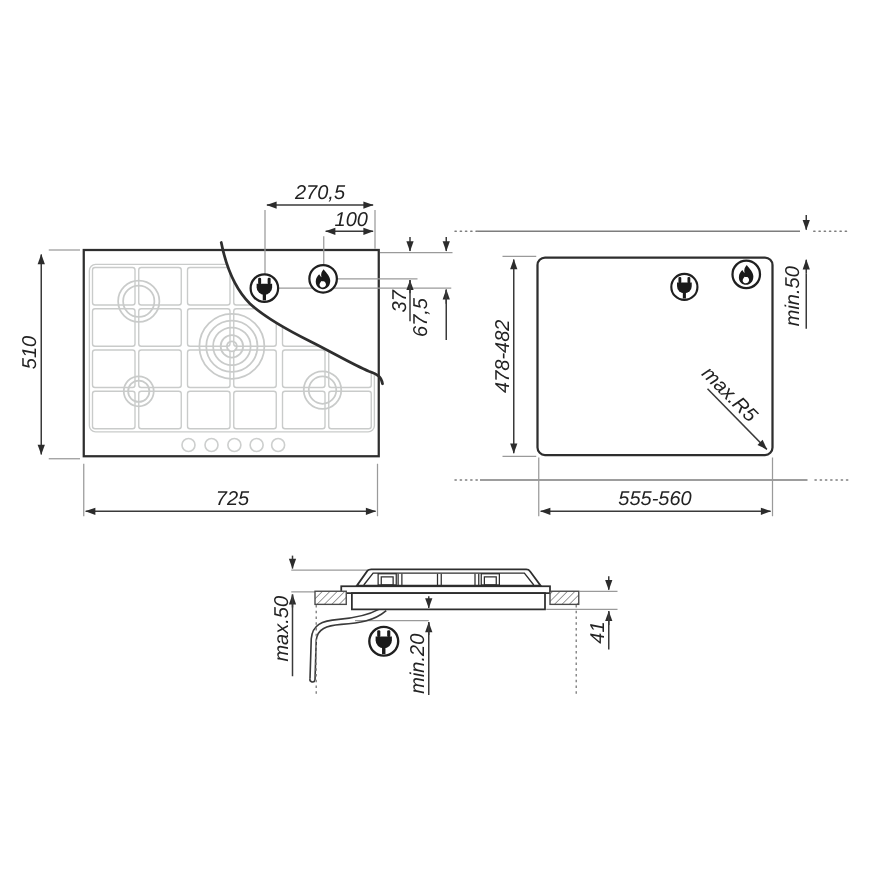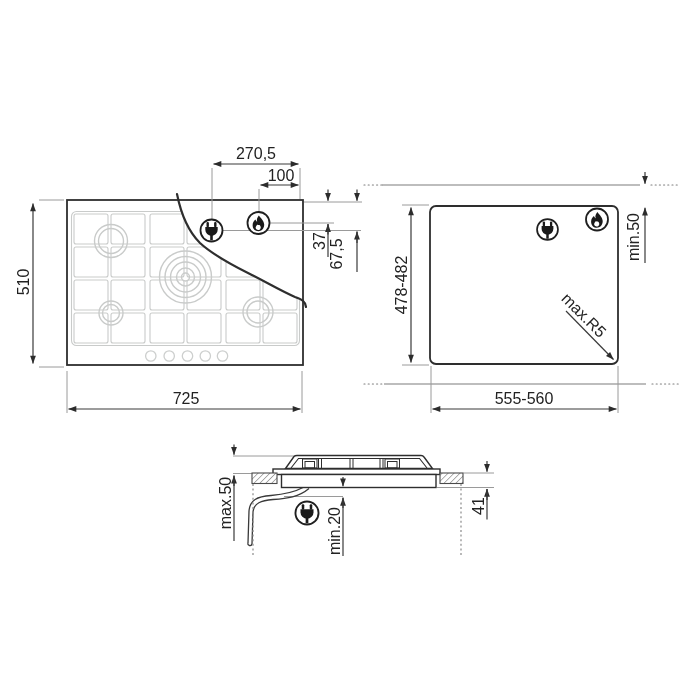--- a/index.html
+++ b/index.html
@@ -1,17 +1,17 @@
 <!DOCTYPE html>
 <html><head>
 <meta charset="utf-8">
 <style>
   html,body{margin:0;padding:0;background:#ffffff;}
   .stage{position:relative;width:700px;height:700px;background:#ffffff;overflow:hidden;
-         font-family:"Liberation Sans", sans-serif;}
+         font-family:"Liberation Sans", sans-serif;font-style:italic;}
   svg{display:block;}
   text{font-family:"Liberation Sans", sans-serif;font-size:16px;fill:#222;}
 </style>
 </head>
 <body>
 
 <div class="stage">
 <svg width="700" height="700" viewBox="0 0 700 700">
   <defs>
     <marker id="ah" markerUnits="userSpaceOnUse" markerWidth="9" markerHeight="7" refX="8.3" refY="3.5" orient="auto-start-reverse">

